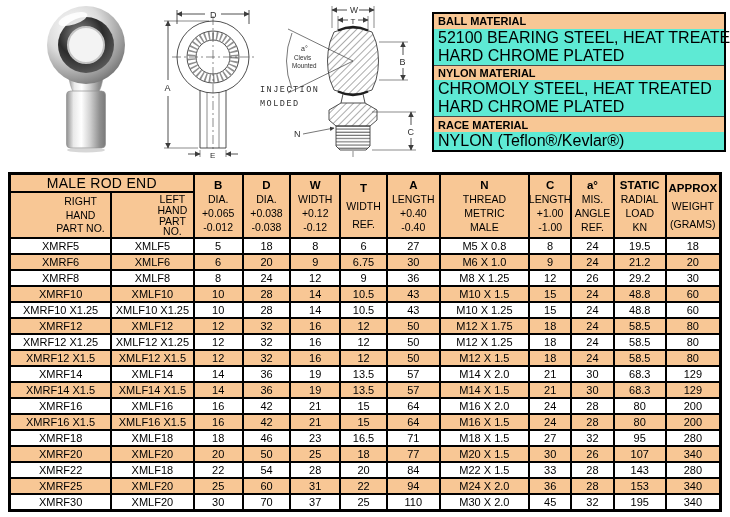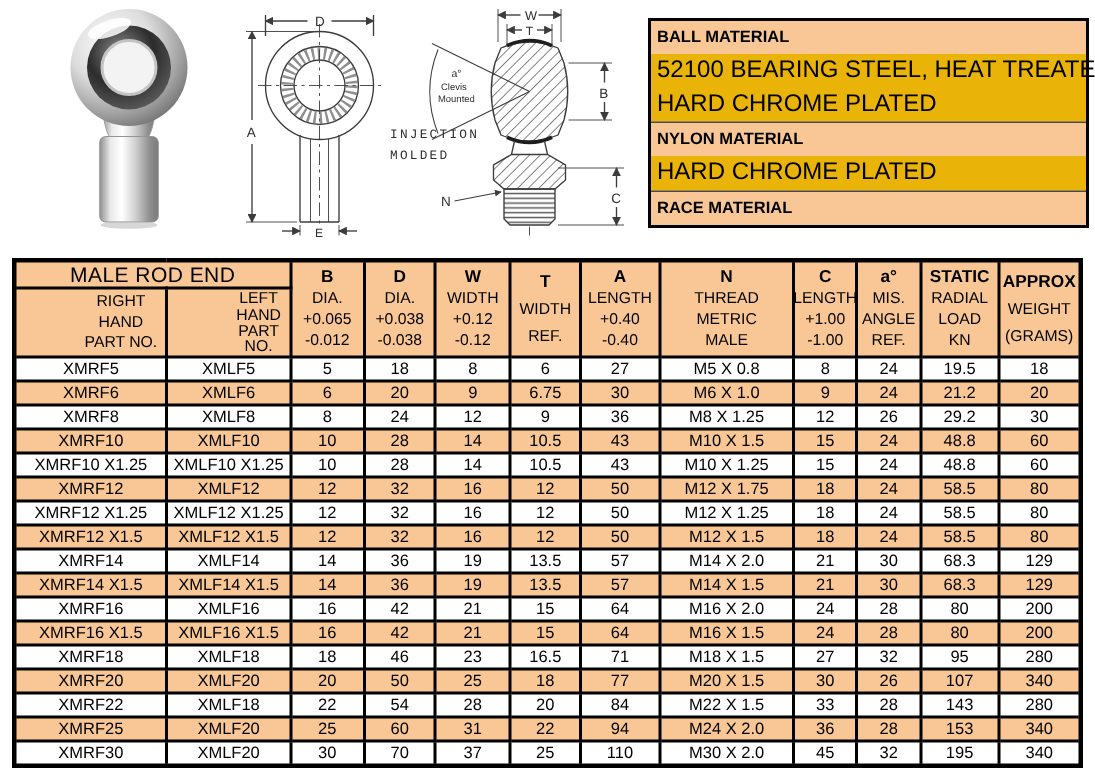--- a/index.html
+++ b/index.html
@@ -9,21 +9,21 @@
   }
   
   .photo-wrap{position:absolute;left:8px;top:0;width:152px;height:158px;}
   .front-view{position:absolute;left:160px;top:0;width:106px;height:160px;}
   .side-view{position:absolute;left:258px;top:0;width:176px;height:160px;}
   svg text{font-family:"Liberation Sans",sans-serif;fill:#2e2e2e;}
   svg text.mono{font-family:"Liberation Mono","DejaVu Sans Mono",monospace;letter-spacing:1.5px;}
   
   .materials-box{
     position:absolute;left:432px;top:12px;width:290px;height:136px;
-    border:2px solid #000;background:#eab308;display:flex;flex-direction:column;
+    border:2px solid #000;background:#5eead4;display:flex;flex-direction:column;
   }
   .mat-row{flex:1;display:flex;align-items:center;padding-left:4px;font-size:16px;white-space:nowrap;}
   .mat-header{background:var(--orange);font-weight:bold;font-size:11px;border-top:1px solid #4a4a4a;}
   .mat-header:first-child{border-top:none;}
   
   .dimensions-note{
     position:absolute;right:8px;top:153px;font-size:13px;font-weight:bold;letter-spacing:.2px;
   }
   
   :root{--orange:#F8C795;}
@@ -186,22 +186,24 @@
       <text x="2" y="92" class="mono" font-size="8.5" stroke="none">INJECTION</text>
       <text x="2" y="106" class="mono" font-size="8.5" stroke="none">MOLDED</text>
     </svg>
   </div>
 
   <div class="materials-box">
       <div class="mat-row mat-header">BALL MATERIAL</div>
       <div class="mat-row mat-line">52100 BEARING STEEL, HEAT TREATED HRC58-64</div>
       <div class="mat-row mat-line">HARD CHROME PLATED</div>
       <div class="mat-row mat-header">NYLON MATERIAL</div>
+      <div class="mat-row mat-line">CHROMOLY STEEL, HEAT TREATED</div>
       <div class="mat-row mat-line">HARD CHROME PLATED</div>
       <div class="mat-row mat-header">RACE MATERIAL</div>
+      <div class="mat-row mat-line">NYLON (Teflon®/Kevlar®)</div>
     </div>
 
 
   <table class="spec">
     <colgroup>
       <col class="c0">
         <col class="c1">
         <col class="c2">
         <col class="c3">
         <col class="c4">

